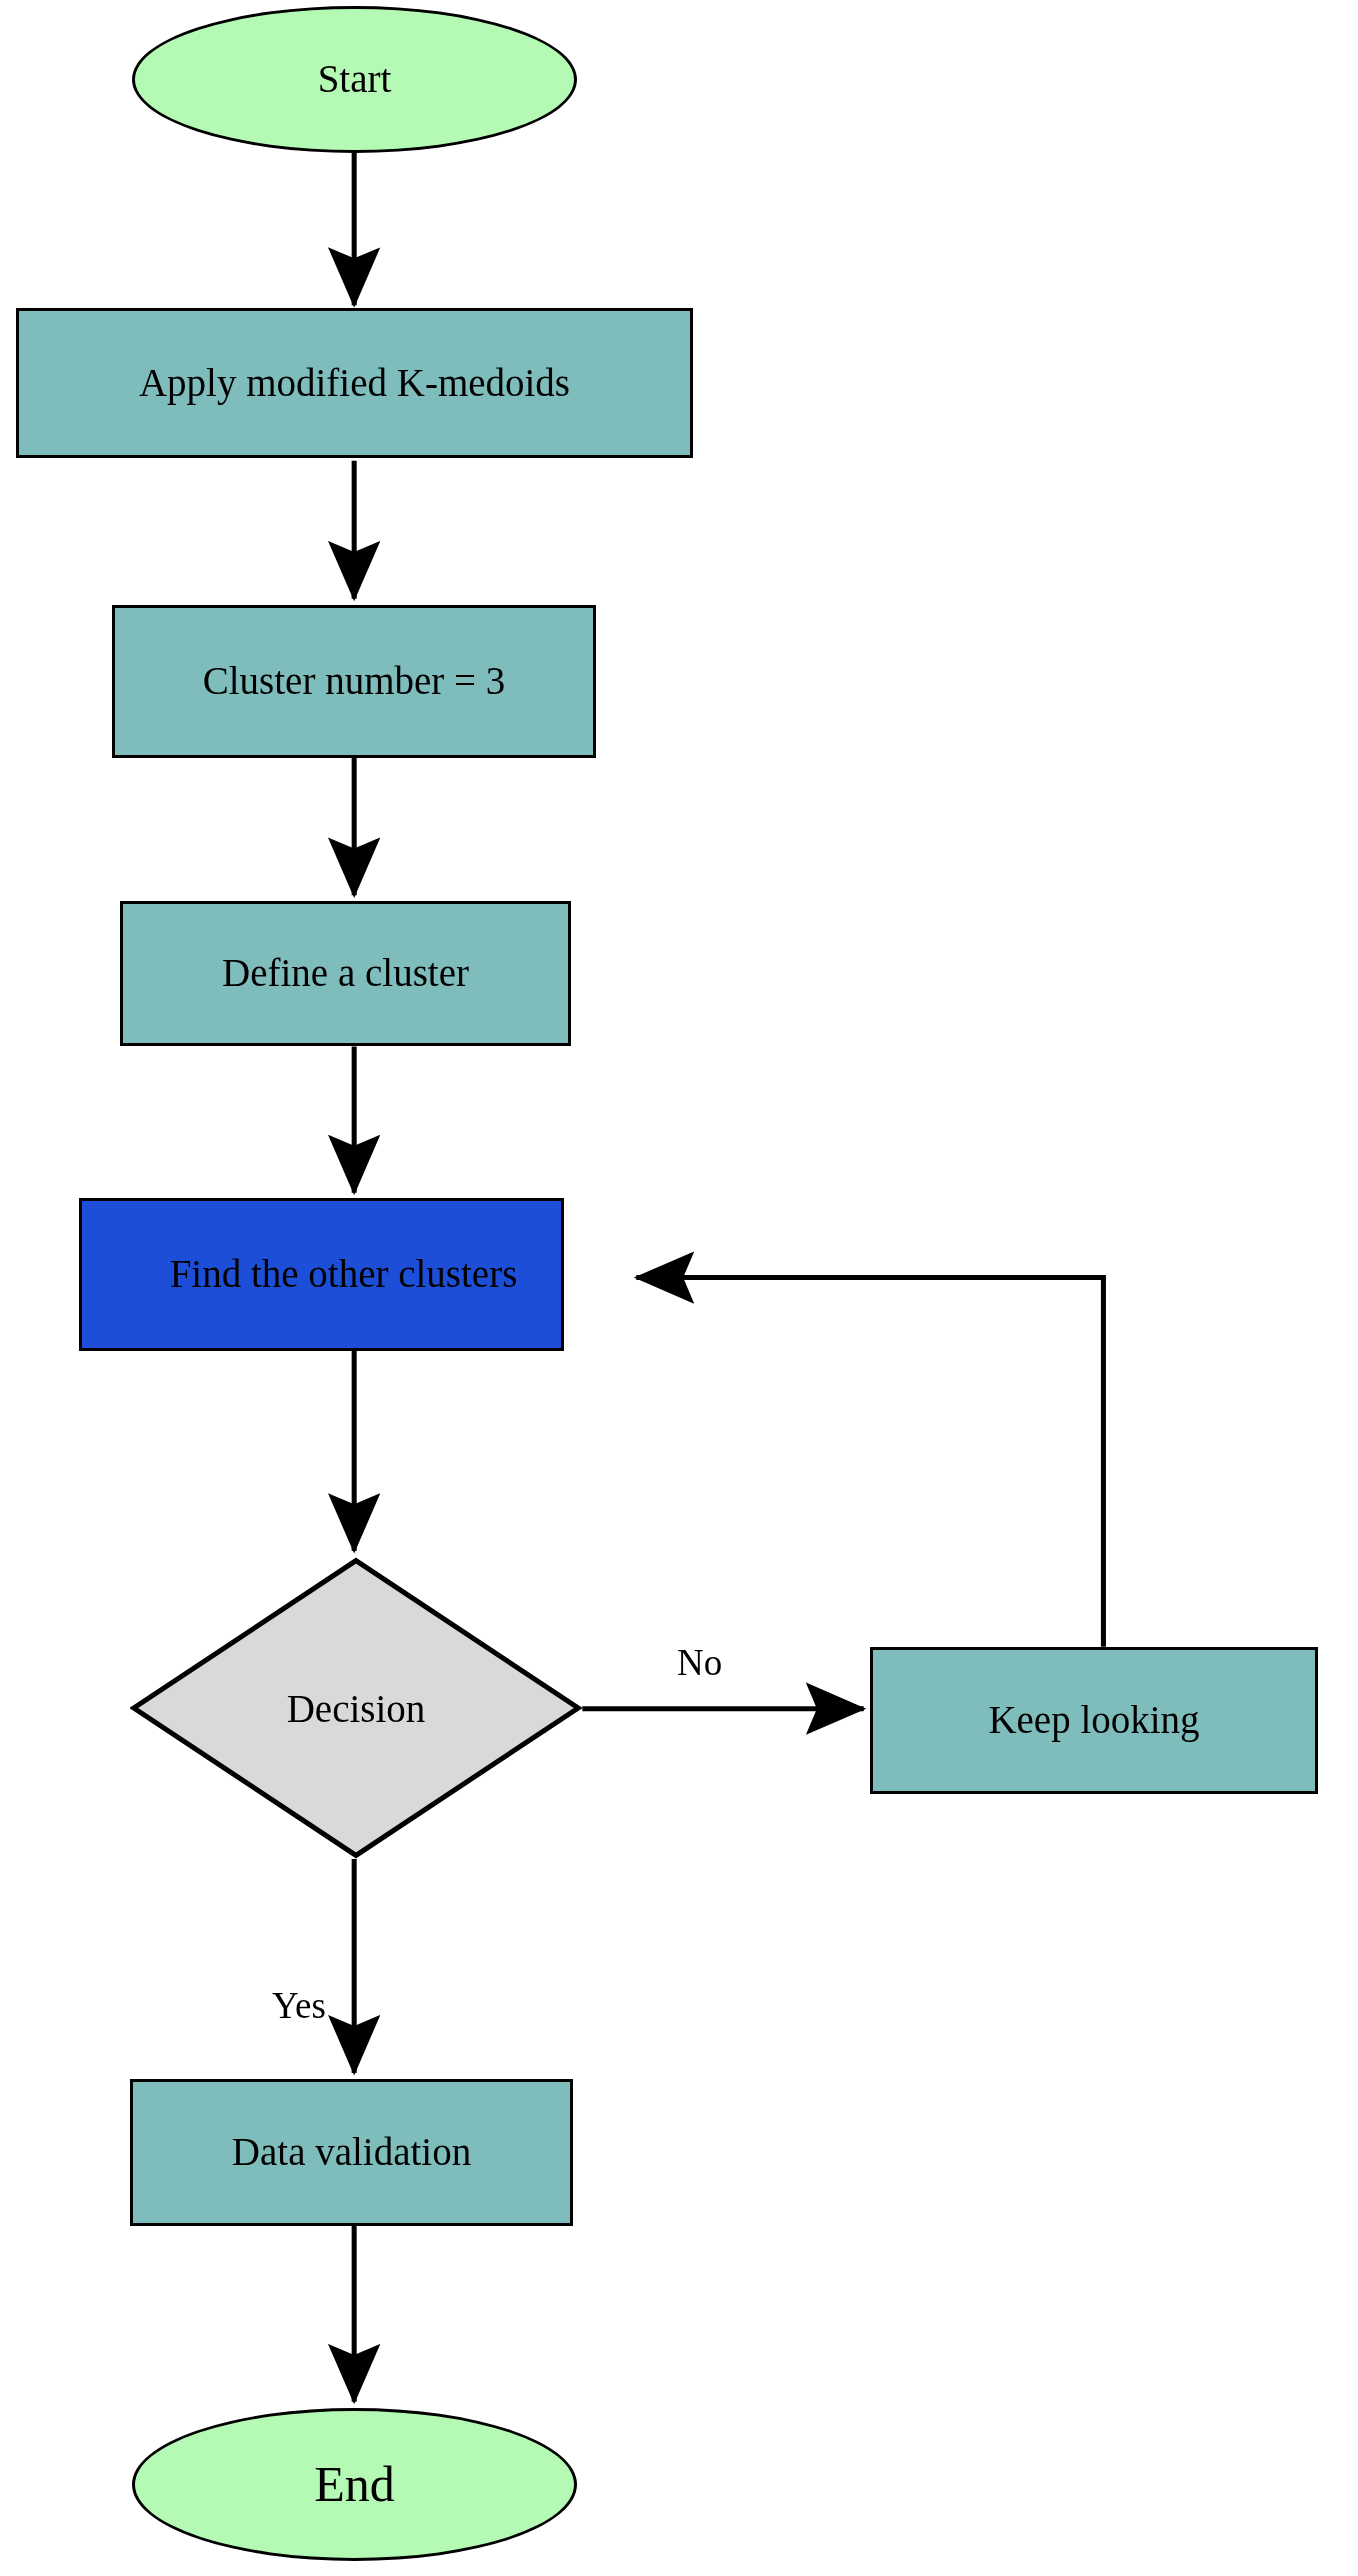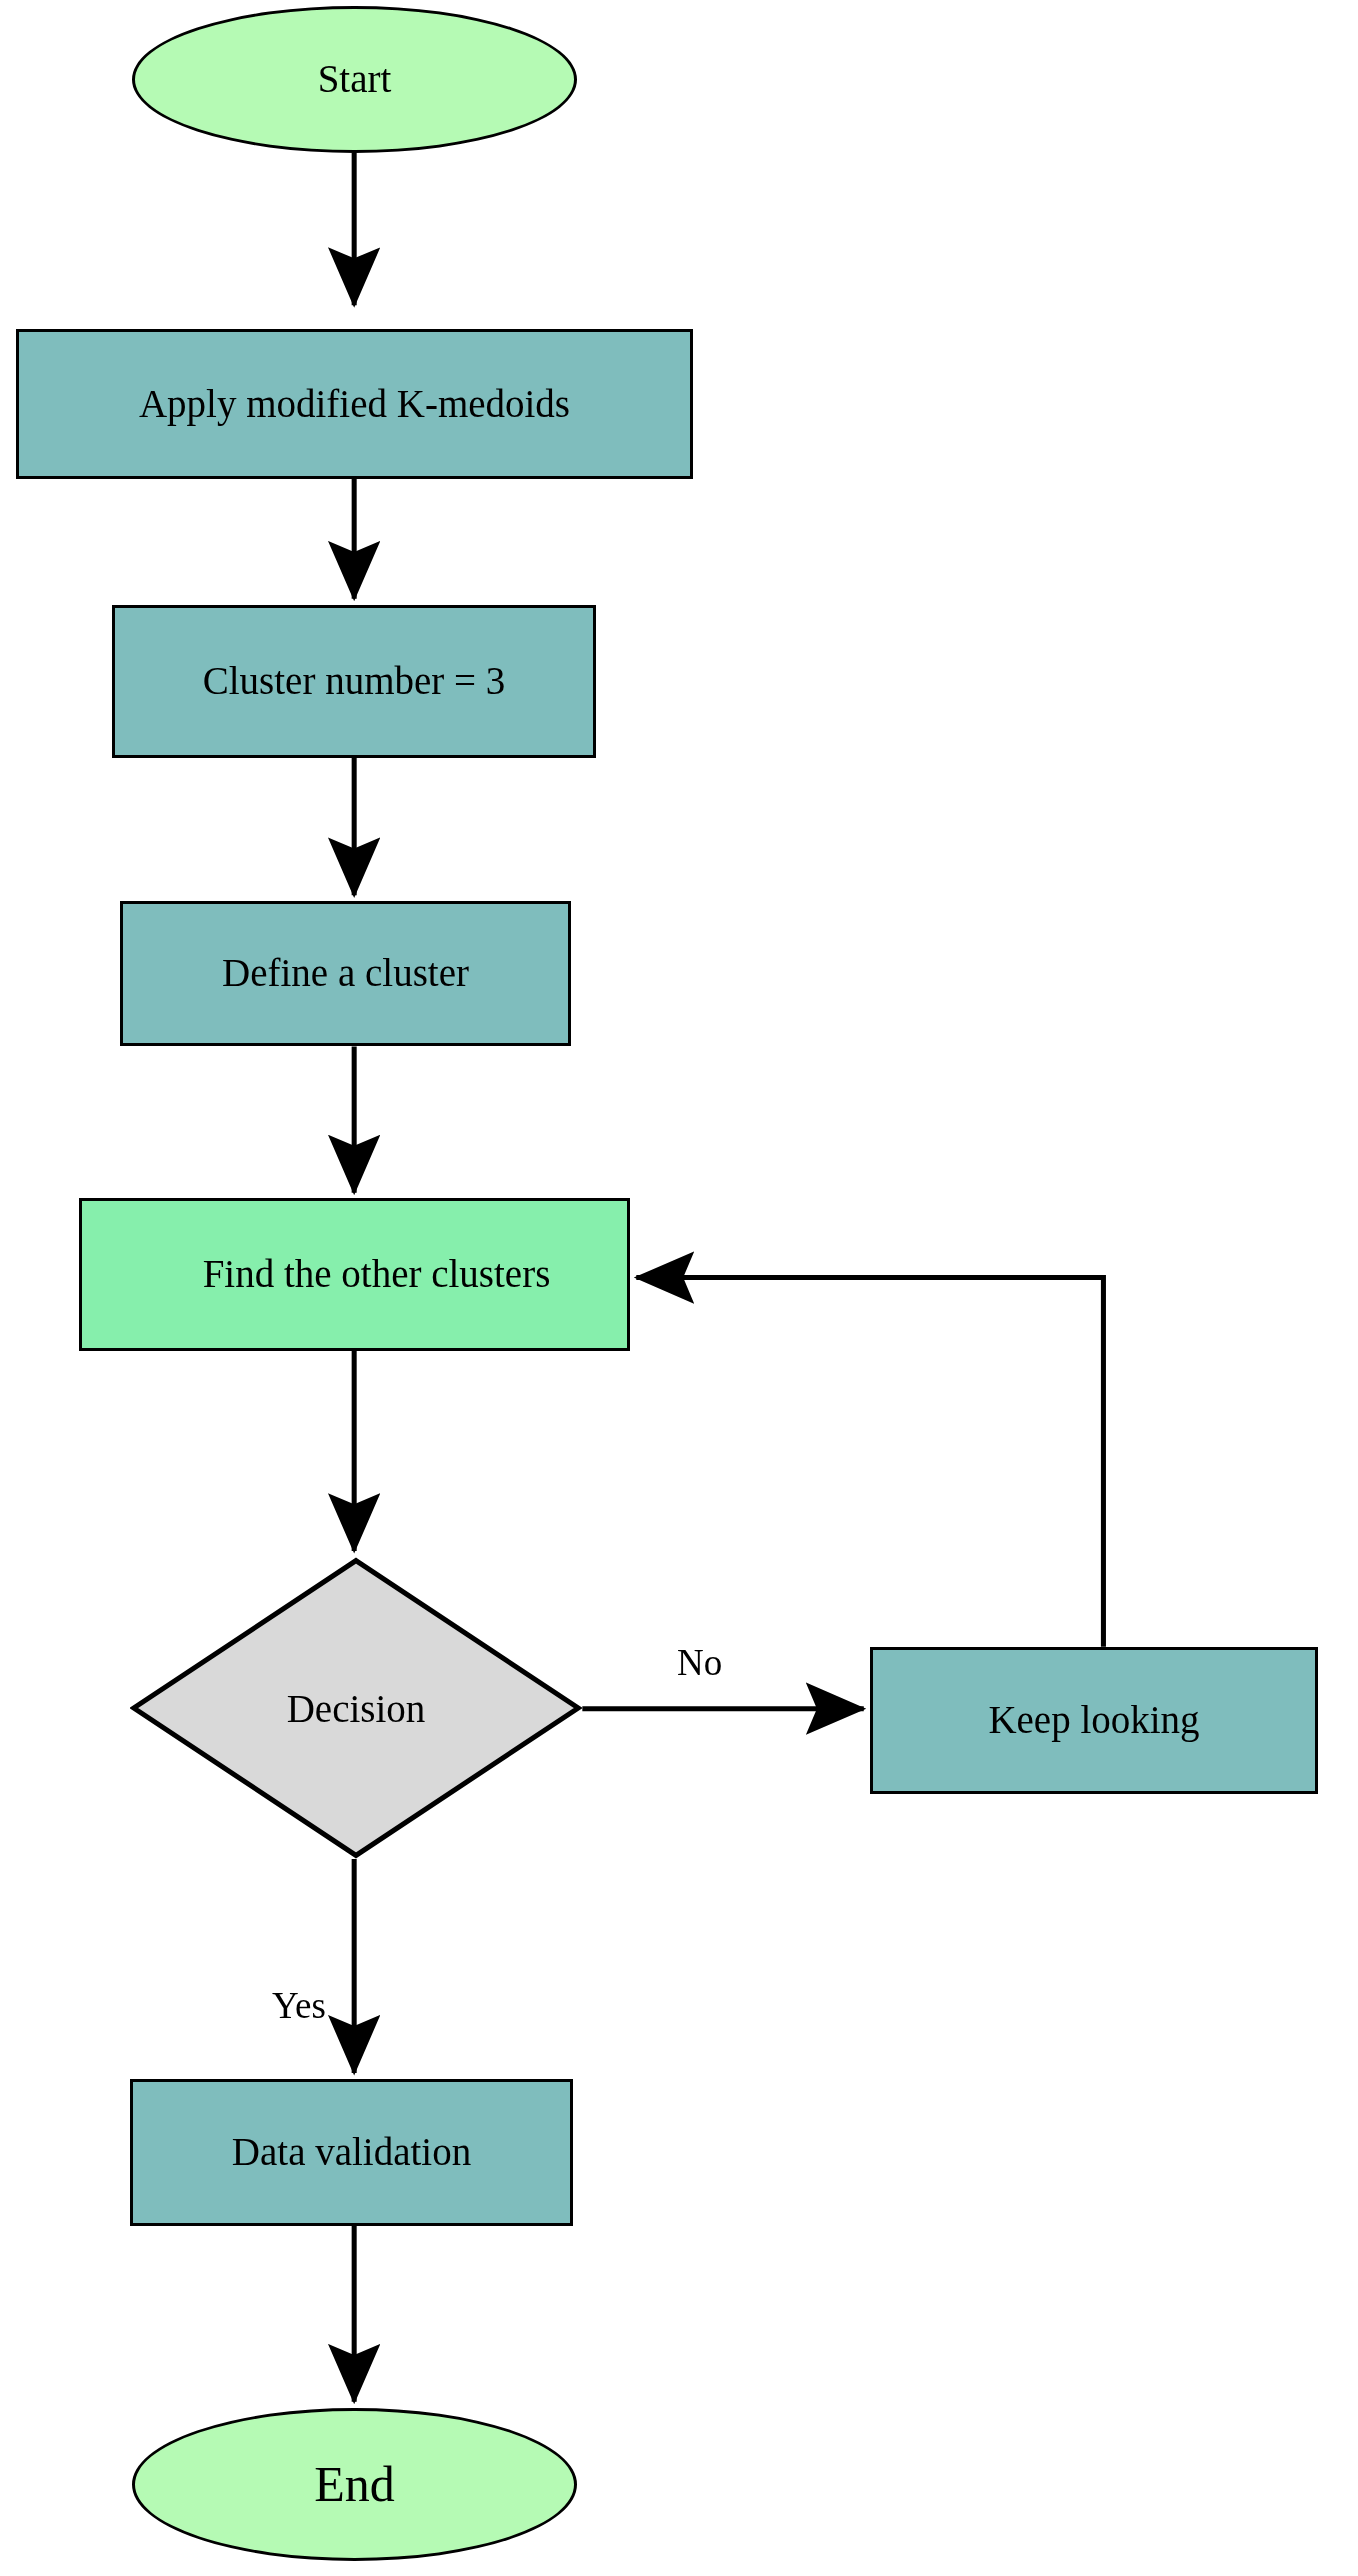--- a/index.html
+++ b/index.html
@@ -106,33 +106,33 @@
       <line x1="492" y1="2583" x2="492" y2="2880" marker-end="url(#arrowhead)"></line>
 
       <line x1="492" y1="3092" x2="492" y2="3337" marker-end="url(#arrowhead)"></line>
     </g>
   </svg>
 
   <div class="node shape-ellipse" style="left:132px; top:5.8px; width:445px; height:147px; background:#b5fab4; font-size:39px;">
     <span class="node-label">Start</span>
   </div>
 
-  <div class="node shape-rect" style="left:16px; top:329px; width:677px; height:150px; background:#7fbdbd; font-size:39px;">
+  <div class="node shape-rect" style="left:16px; top:308px; width:677px; height:150px; background:#7fbdbd; font-size:39px;">
     <span class="node-label">Apply modified K-medoids</span>
   </div>
 
   <div class="node shape-rect" style="left:112px; top:605px; width:484px; height:153px; background:#7fbdbd; font-size:39px;">
     <span class="node-label">Cluster number = 3</span>
   </div>
 
   <div class="node shape-rect" style="left:120px; top:901px; width:451px; height:145px; background:#7fbdbd; font-size:39px;">
     <span class="node-label">Define a cluster</span>
   </div>
 
-  <div class="node shape-rect" style="left:79px; top:1198px; width:551px; height:153px; background:#86efac; font-size:39px;padding-left:44px;">
+  <div class="node shape-rect" style="left:79px; top:1198px; width:485px; height:153px; background:#1d4ed8; font-size:39px;padding-left:44px;">
     <span class="node-label">Find the other clusters</span>
   </div>
 
   <div class="diamond-wrap" style="left:130px; top:1557px; width:452px; height:302px;">
     <svg width="452" height="302" viewBox="0 0 628 420" xmlns="http://www.w3.org/2000/svg">
       <polygon points="314,5 623,210 314,415 5,210" fill="#d9d9d9" stroke="#000000" stroke-width="7"></polygon>
     </svg>
     <div class="diamond-text" style="font-size:39px;">
       <span class="node-label">Decision</span>
     </div>

